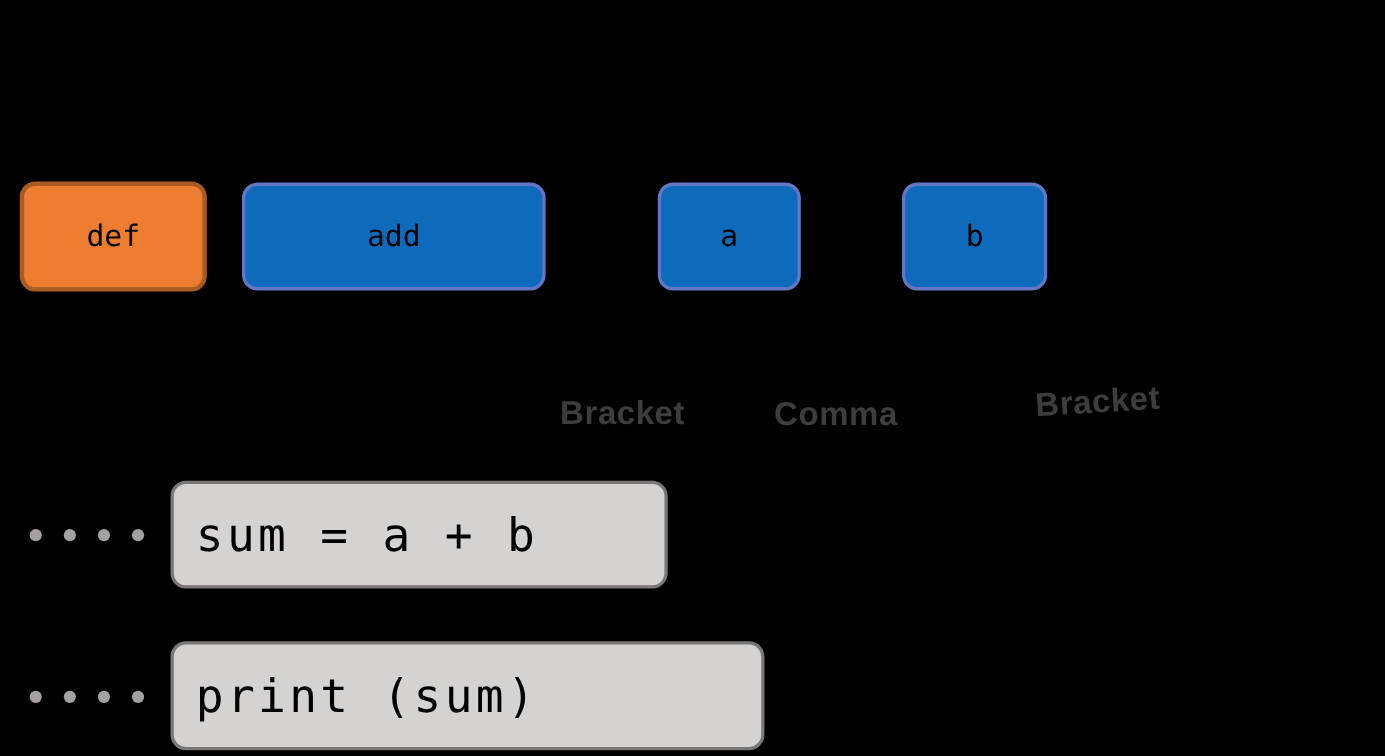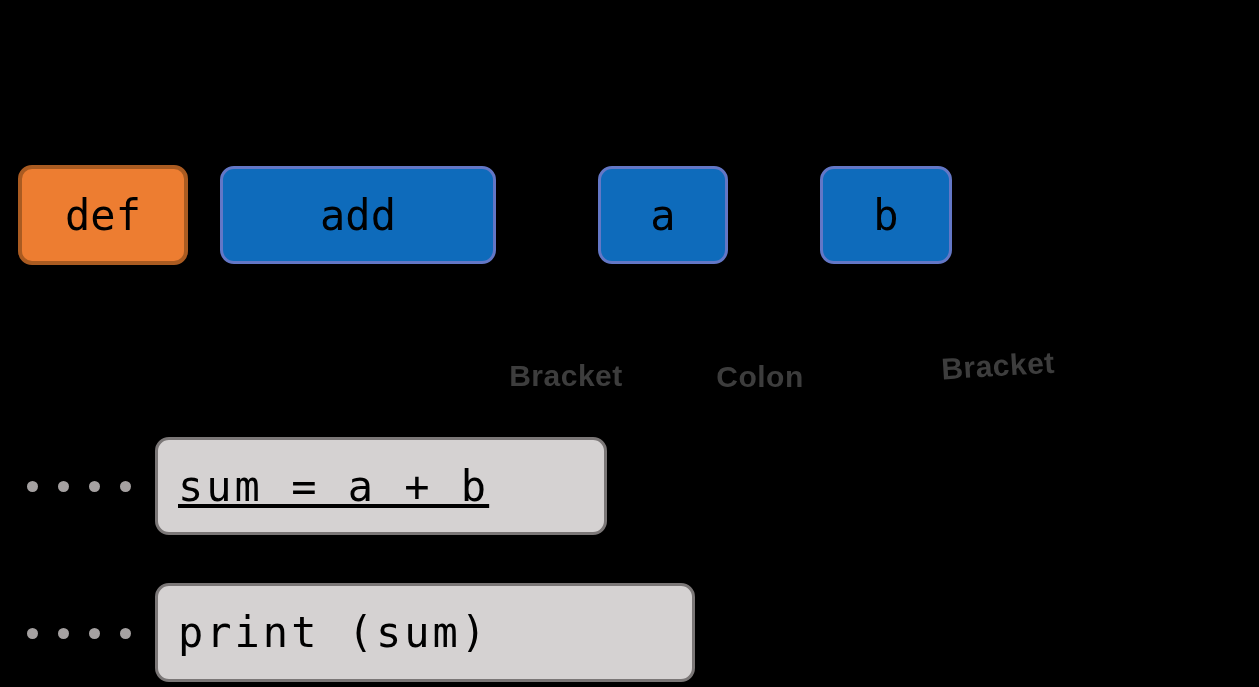--- a/index.html
+++ b/index.html
@@ -25,21 +25,21 @@
     letter-spacing: 0.5px;
   }
   .token {
     position: absolute;
     box-sizing: border-box;
     border-radius: 14px;
     display: flex;
     align-items: center;
     justify-content: center;
     font-family: "DejaVu Sans Mono", monospace;
-    font-size: 42px;
+    font-size: 27px;
     color: #000000;
   }
   .token.keyword  { border: 4px solid #aa5b21; }
   .token.blue-tok { border: 3px solid #6377c6; }
   .code-box {
     position: absolute;
     box-sizing: border-box;
     border-radius: 14px;
     border: 3px solid #7b7777;
     background: #d5d2d2;
@@ -71,30 +71,30 @@
   #tok-a   { left: 598px; top: 166px; width: 130px; height: 98px; }
   #tok-b   { left: 820px; top: 166px; width: 132px; height: 98px; }
   
   #lbl-colon         { left: 979px; top: 54px;  width: 120px; }
   #lbl-bracket-open  { left: 500px; top: 359px; width: 132px; }
   #lbl-comma         { left: 695px; top: 360px; width: 130px; }
   #lbl-bracket-close { left: 933px; top: 349px; width: 130px; transform: rotate(-3.5deg); }
   
   #dots-1 { left: 27px; top: 481px; }
   #dots-2 { left: 27px; top: 628px; }
-  #code-1 { left: 155px; top: 437px; width: 452px; height: 98px; text-decoration: underline; }
+  #code-1 { left: 155px; top: 437px; width: 452px; height: 98px; }
   #code-2 { left: 155px; top: 583px; width: 540px; height: 99px; }
 </style>
 </head>
 <body>
 
 <div id="canvas" style="background: rgb(0, 0, 0);">
 
   <div class="annot" id="lbl-bracket-open">Bracket</div>
-  <div class="annot" id="lbl-comma">Colon</div>
+  <div class="annot" id="lbl-comma">Comma</div>
   <div class="annot" id="lbl-bracket-close">Bracket</div>
 
   <div class="token keyword" id="tok-def" style="background: rgb(237, 125, 49); border-color: rgb(170, 91, 33);">
     <span>def</span>
   </div>
   <div class="token blue-tok" id="tok-add" style="background: rgb(14, 107, 187); border-color: rgb(99, 119, 198);">
     <span>add</span>
   </div>
   <div class="token blue-tok" id="tok-a" style="background: rgb(14, 107, 187); border-color: rgb(99, 119, 198);">
     <span>a</span>

